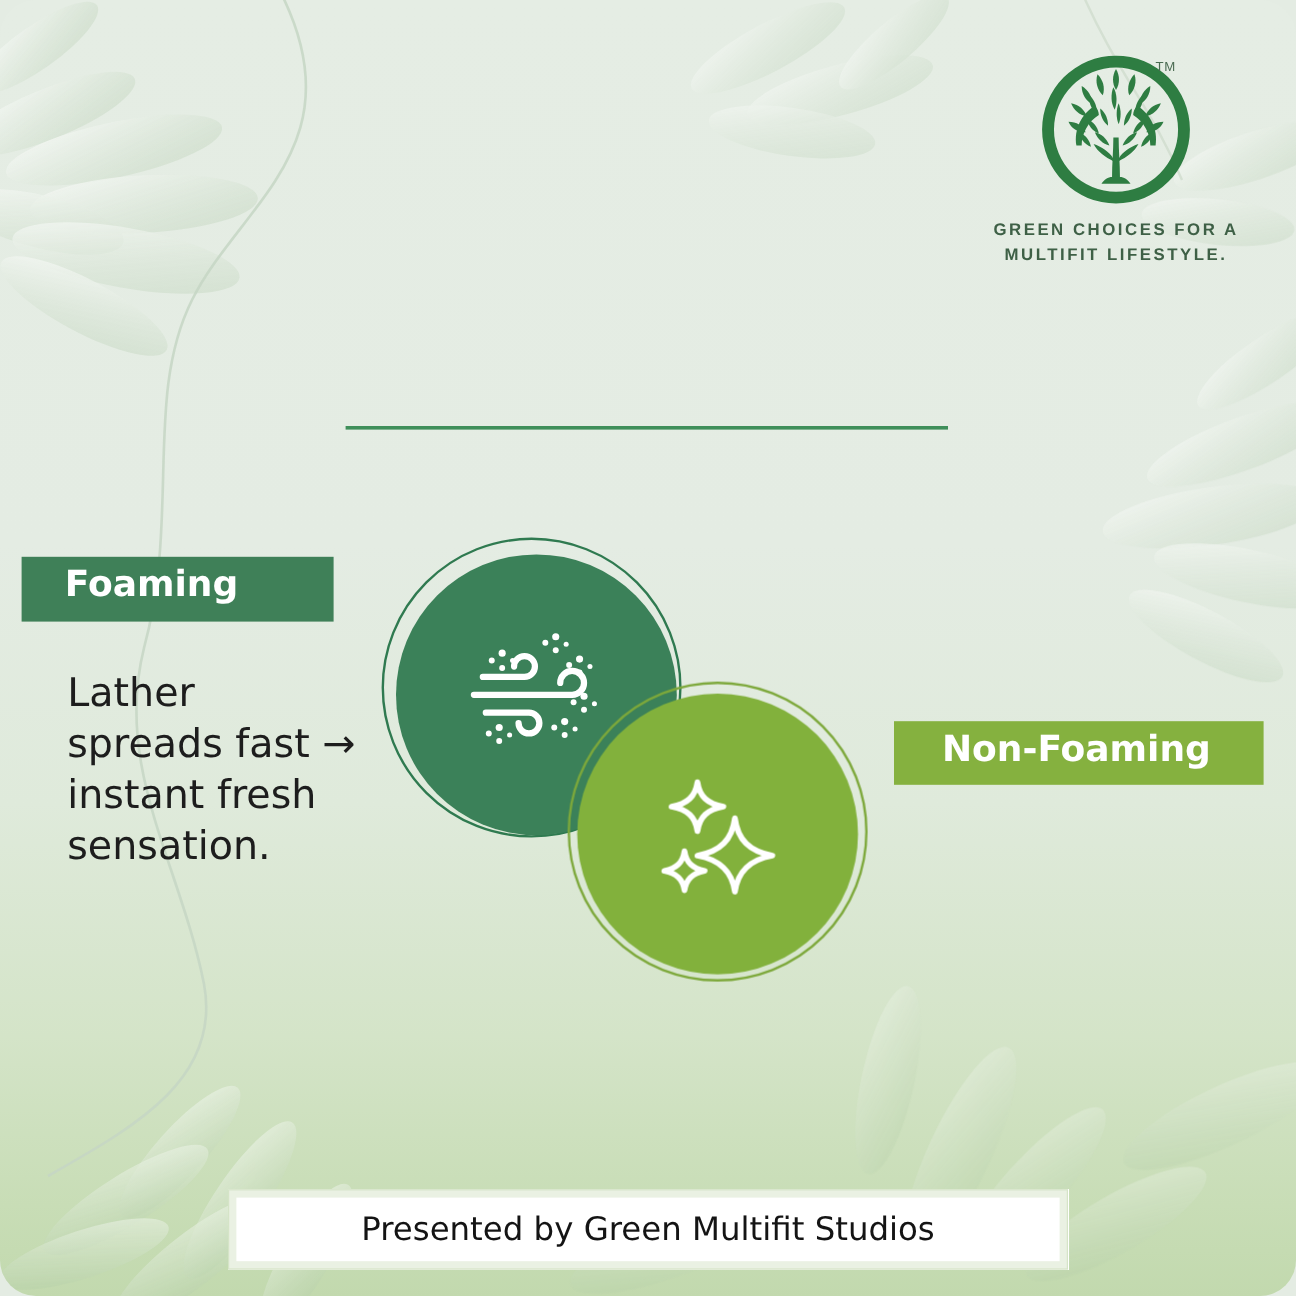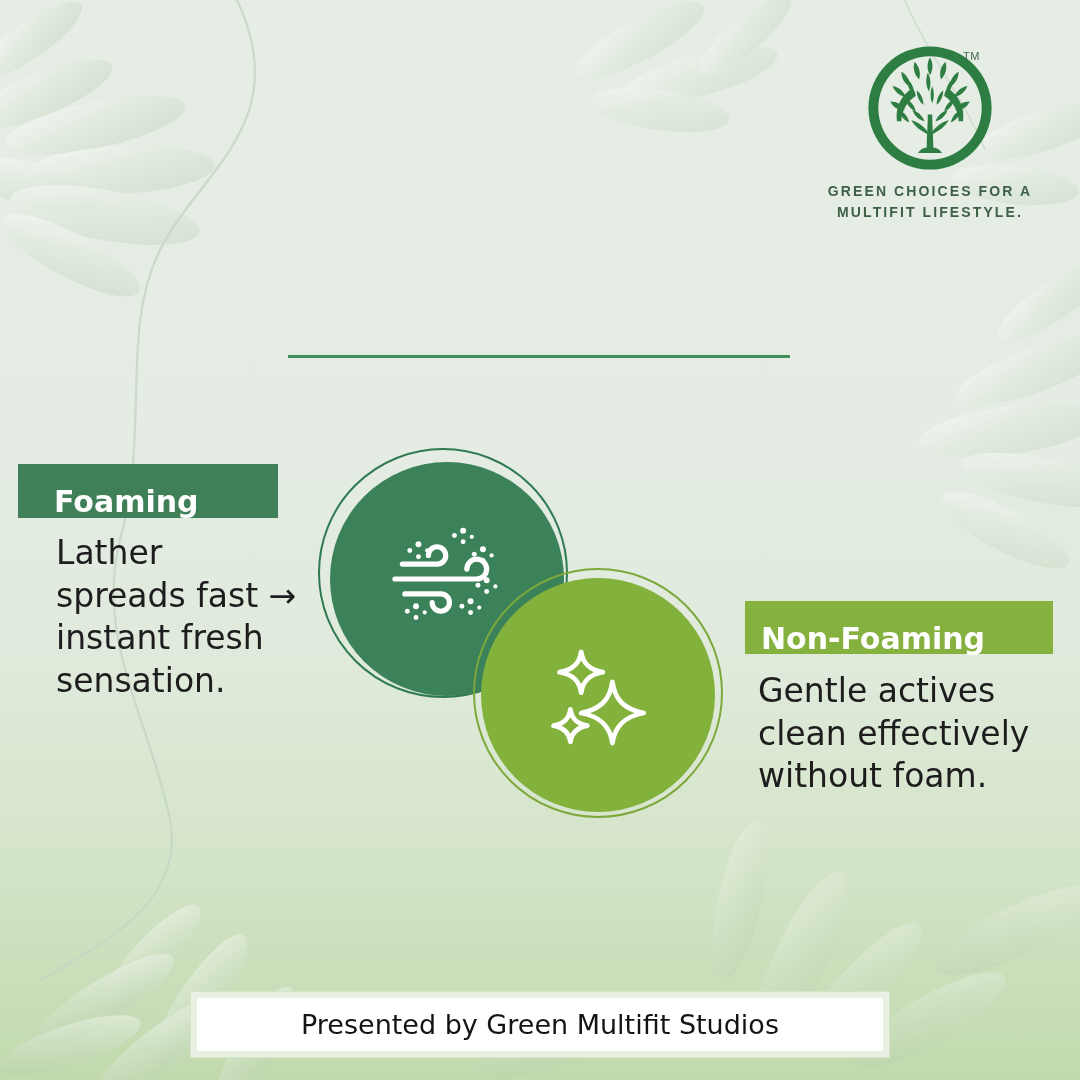--- a/index.html
+++ b/index.html
@@ -16,20 +16,21 @@
     width: 1080px;
     height: 1080px;
     background: linear-gradient(to bottom,
         #e5ede4 0%,
         #e4ece3 42%,
         #dfeadb 62%,
         #d4e4c8 80%,
         #c8ddb6 93%,
         #c2d9ae 100%);
     overflow: hidden;
+    border-radius: 30px;
   }
 
   
   .bg-layer {
     position: absolute;
     inset: 0;
     pointer-events: none;
   }
 
   
@@ -133,46 +134,46 @@
   #disc-light .icon-svg { width: 120px; height: 120px; }
 
   
   .badge {
     position: absolute;
     display: inline-block;
     color: #ffffff;
     font-size: 30px;
     font-weight: 800;
     font-family: "DejaVu Sans", sans-serif;
-    padding: 23px 20px 12px 36px;
+    padding: 9px 20px 12px 36px;
     box-sizing: border-box;
     line-height: 1;
   }
   #badge-foaming {
     left: 18px; top: 464px;
     width: 260px; height: 54px;
     background: #3f8058;
   }
   #badge-nonfoaming {
     left: 745px; top: 601px;
     width: 308px; height: 53px;
     background: #85b13f;
     padding-left: 16px;
-    text-align: left;
+    text-align: center;
   }
 
   .body-text {
     position: absolute;
     font-size: 33px;
     line-height: 1.29;
     color: #1d1d1d;
     font-family: "DejaVu Sans", sans-serif;
     white-space: pre-line;
   }
-  #text-foaming { left: 56px; top: 532px; width: 260px; }
+  #text-foaming { left: 56px; top: 556px; width: 260px; }
   #text-nonfoaming { left: 758px; top: 670px; width: 300px; }
 
   
   #footer-banner {
     position: absolute;
     left: 190px; top: 991px;
     width: 700px; height: 67px;
     background: #eaf1e3;
     border: 1px solid #d5e4c7;
     box-sizing: border-box;
@@ -349,21 +350,18 @@
     </svg>
   </div>
 
   <div class="badge" id="badge-foaming">Foaming</div>
   <div class="body-text" id="text-foaming">Lather
 spreads fast →
 instant fresh
 sensation.</div>
 
   <div class="badge" id="badge-nonfoaming">Non-Foaming</div>
-  <div class="body-text" id="text-nonfoaming">Gentle actives
-clean effectively
-without foam.</div>
 
   <div id="footer-banner">
     <div id="footer-inner">Presented by Green Multifit Studios</div>
   </div>
 
 </div>
 
 </body></html>

